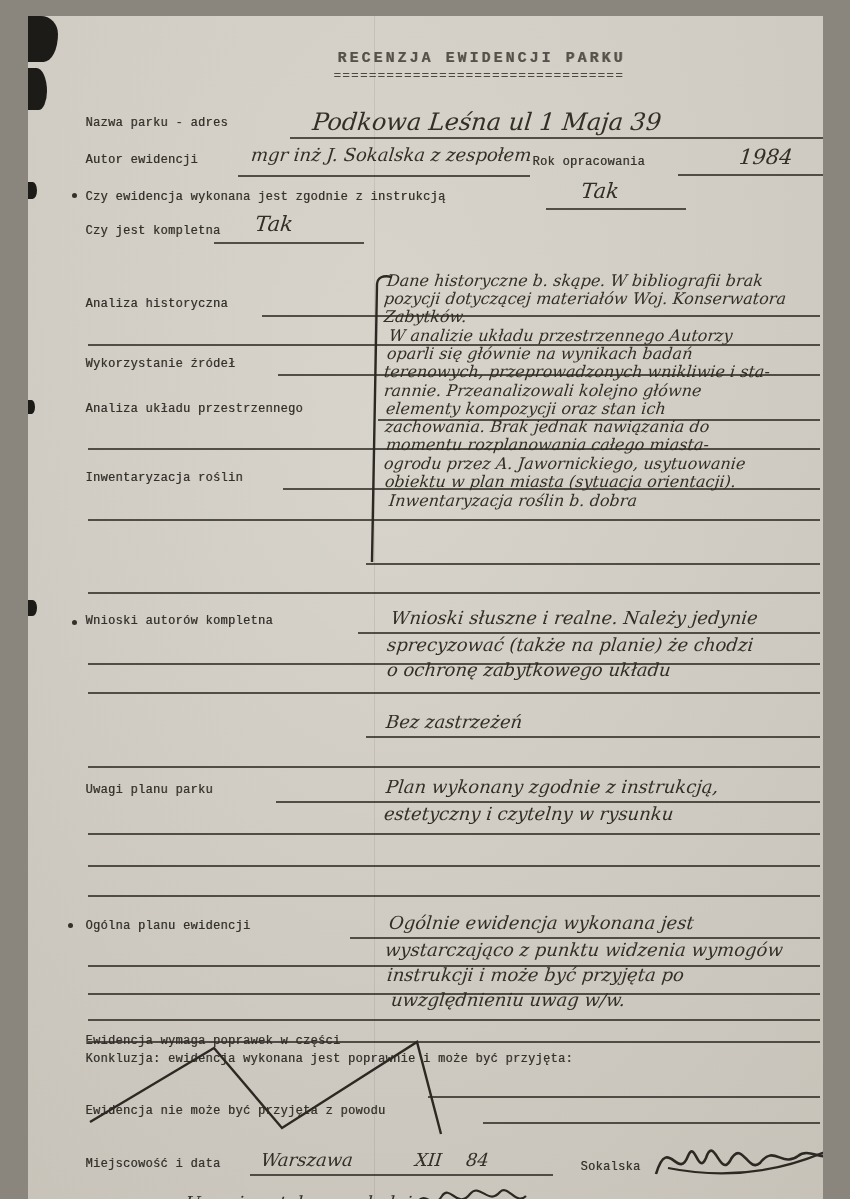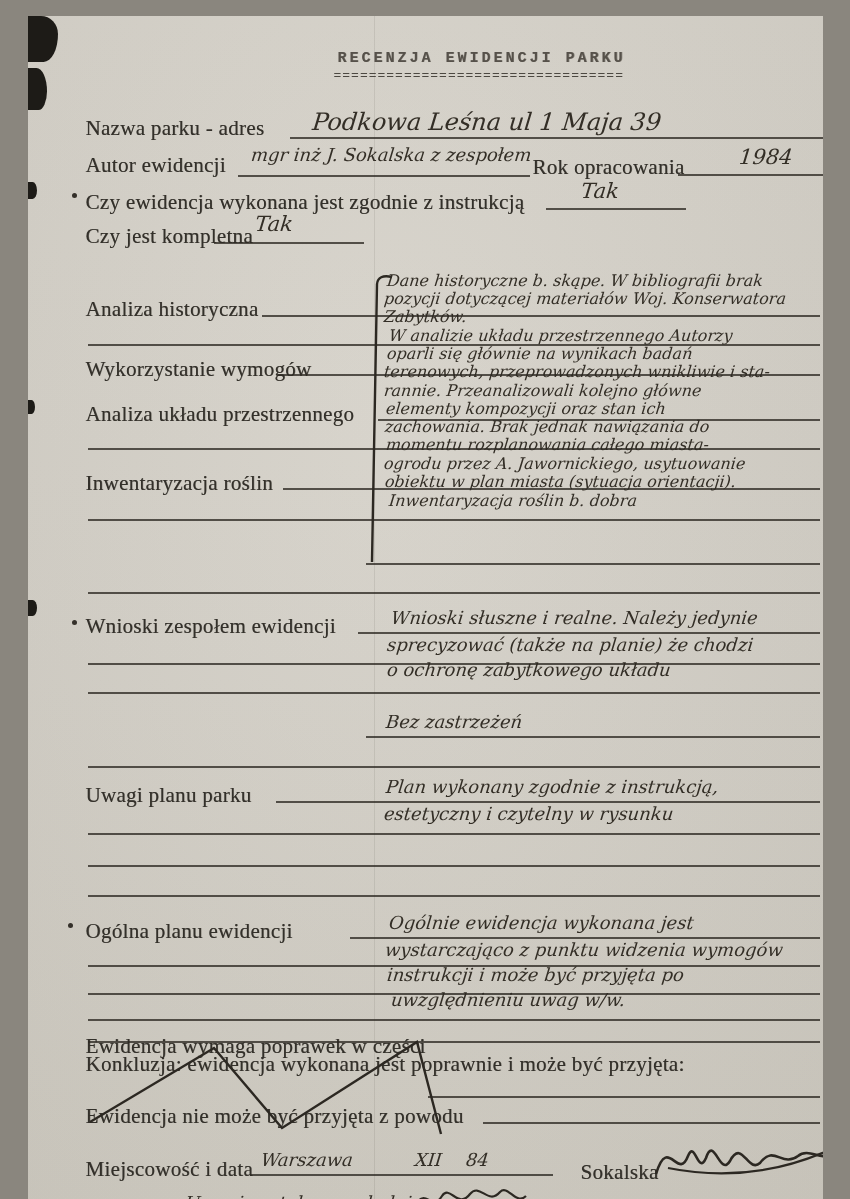--- a/index.html
+++ b/index.html
@@ -6,22 +6,22 @@
   .page{
     position:relative;width:795px;height:1199px;margin:16px auto;
     background:#d3cfc6;
     background-image:radial-gradient(ellipse at 45% 35%, rgba(255,255,255,0.10), rgba(0,0,0,0.045)),
                      linear-gradient(180deg,#d5d1c8 0%,#d2cec5 55%,#cfcbc1 100%);
     overflow:hidden;
     font-family:"Liberation Mono","DejaVu Sans Mono",monospace;
     color:#2e2b26;
   }
   .typed{
-    position:absolute;font-size:21px;letter-spacing:0.3px;white-space:nowrap;
-    color:#33302a;text-shadow:0.4px 0 0 rgba(51,48,42,0.55);font-family:Liberation Serif, serif;
+    position:absolute;font-size:12px;letter-spacing:0.3px;white-space:nowrap;
+    color:#33302a;text-shadow:0.4px 0 0 rgba(51,48,42,0.55);
   }
   .title{
     position:absolute;left:310px;top:34px;font-size:15px;font-weight:bold;
     letter-spacing:3px;color:#56514a;white-space:nowrap;
     text-shadow:0.6px 0.4px 0 rgba(70,65,58,0.5);
   }
   .title-underline{
     position:absolute;left:306px;top:52px;font-size:13px;letter-spacing:1px;
     color:#4c4841;white-space:nowrap;
   }
@@ -74,39 +74,39 @@
   <span class="typed" style="left:505px;top:139px">Rok opracowania</span>
   <span class="hand lg" style="left:710px;top:129px">1984</span>
 
   <span class="typed" style="left:58px;top:174px">Czy ewidencja wykonana jest zgodnie z instrukcją</span>
   <span class="hand lg" style="left:552px;top:163px">Tak</span>
 
   <span class="typed" style="left:58px;top:208px">Czy jest kompletna</span>
   <span class="hand lg" style="left:226px;top:196px">Tak</span>
 
   <span class="typed" style="left:58px;top:281px">Analiza historyczna</span>
-  <span class="typed" style="left:58px;top:341px">Wykorzystanie wymogów</span>
+  <span class="typed" style="left:58px;top:341px">Wykorzystanie źródeł</span>
   <span class="typed" style="left:58px;top:386px">Analiza układu przestrzennego</span>
   <span class="typed" style="left:58px;top:455px">Inwentaryzacja roślin</span>
 
   <span class="hand sm" style="left:358px;top:255px">Dane historyczne b. skąpe. W bibliografii brak</span>
   <span class="hand sm" style="left:355px;top:273px">pozycji dotyczącej materiałów Woj. Konserwatora</span>
   <span class="hand sm" style="left:355px;top:291px">Zabytków.</span>
   <span class="hand sm" style="left:360px;top:310px">W analizie układu przestrzennego Autorzy</span>
   <span class="hand sm" style="left:358px;top:328px">oparli się głównie na wynikach badań</span>
   <span class="hand sm" style="left:355px;top:346px">terenowych, przeprowadzonych wnikliwie i sta-</span>
   <span class="hand sm" style="left:355px;top:365px">rannie. Przeanalizowali kolejno główne</span>
   <span class="hand sm" style="left:357px;top:383px">elementy kompozycji oraz stan ich</span>
   <span class="hand sm" style="left:356px;top:401px">zachowania. Brak jednak nawiązania do</span>
   <span class="hand sm" style="left:357px;top:419px">momentu rozplanowania całego miasta-</span>
   <span class="hand sm" style="left:355px;top:438px">ogrodu przez A. Jawornickiego, usytuowanie</span>
   <span class="hand sm" style="left:356px;top:456px">obiektu w plan miasta (sytuacja orientacji).</span>
   <span class="hand sm" style="left:360px;top:475px">Inwentaryzacja roślin b. dobra</span>
 
-  <span class="typed" style="left:58px;top:598px">Wnioski zespołem ewidencji</span>
+  <span class="typed" style="left:58px;top:598px">Wnioski autorów kompletna</span>
   <span class="hand md" style="left:362px;top:591px">Wnioski słuszne i realne. Należy jedynie</span>
   <span class="hand md" style="left:358px;top:618px">sprecyzować (także na planie) że chodzi</span>
   <span class="hand md" style="left:358px;top:643px">o ochronę zabytkowego układu</span>
 
   <span class="hand md" style="left:357px;top:695px">Bez zastrzeżeń</span>
 
   <span class="typed" style="left:58px;top:767px">Uwagi planu parku</span>
   <span class="hand md" style="left:357px;top:760px">Plan wykonany zgodnie z instrukcją,</span>
   <span class="hand md" style="left:355px;top:787px">estetyczny i czytelny w rysunku</span>
 

